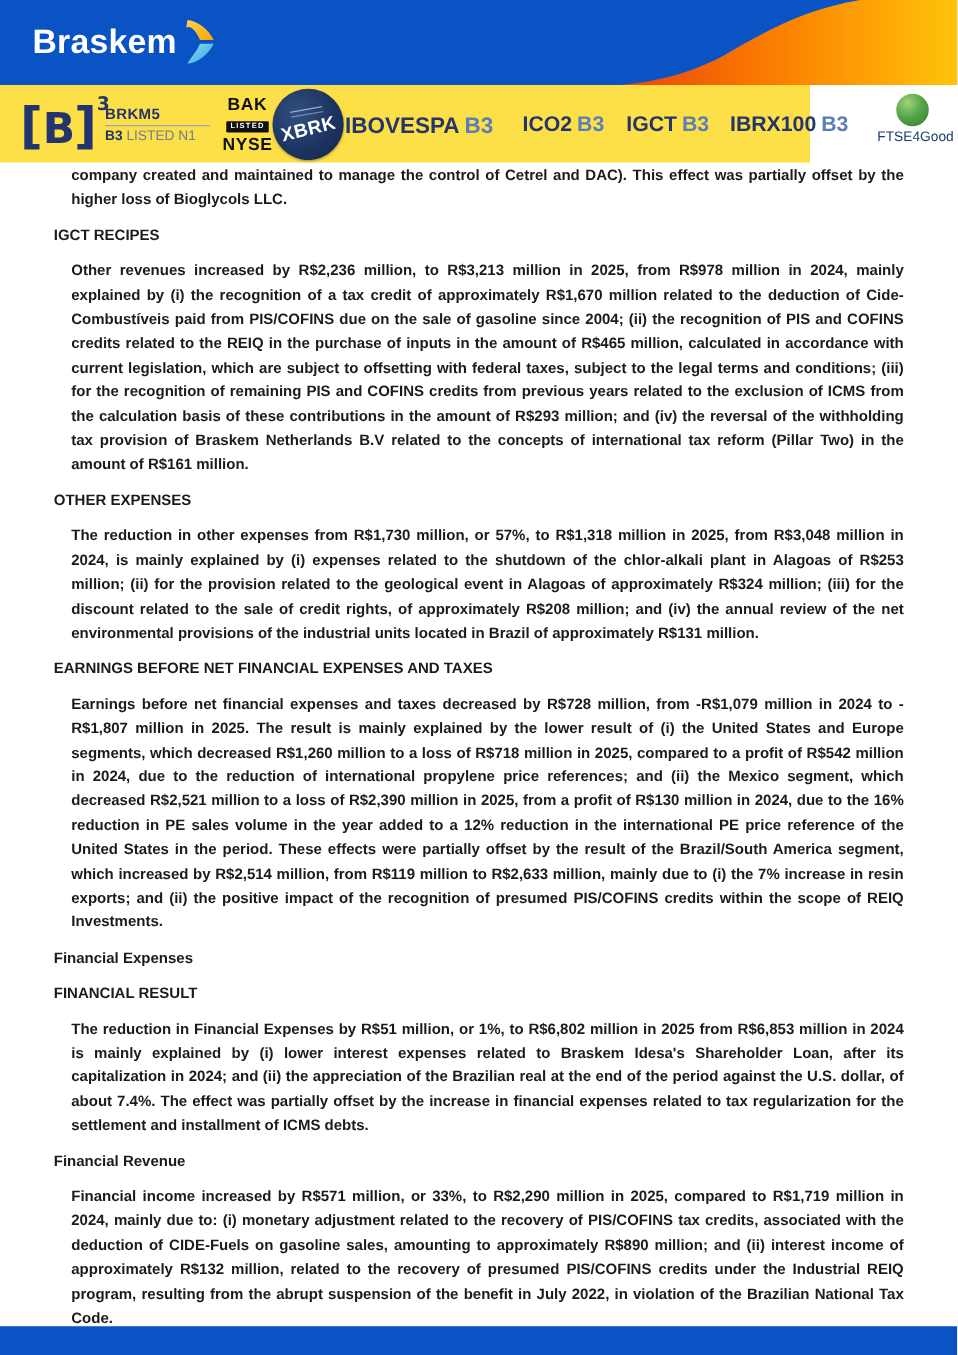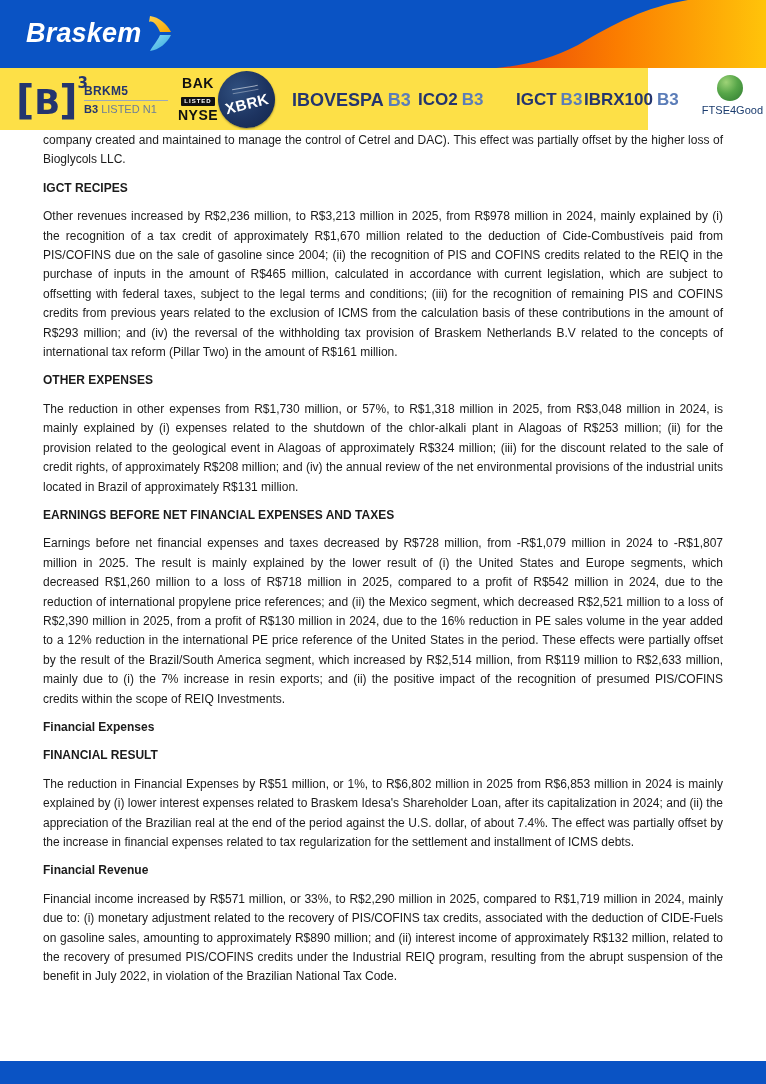--- a/index.html
+++ b/index.html
@@ -1,20 +1,20 @@
 <!DOCTYPE html>
 <html><head>
 <meta charset="utf-8">
 <style>
   html,body{margin:0;padding:0;background:#ffffff;}
   .page{position:relative;width:766px;height:1084px;background:#ffffff;overflow:hidden;
         font-family:"Liberation Sans",sans-serif;}
 
   
-  .topbar{position:absolute;left:0;top:0;width:637px;height:68px;font-style:italic;}
+  .topbar{position:absolute;left:0;top:0;width:637px;height:68px;}
   .topbar svg.swoosh{position:absolute;left:0;top:0;width:766px;height:68px;display:block;}
   .brand{position:absolute;left:26px;top:14px;display:flex;align-items:center;gap:6px;}
   .brand-text{color:#ffffff;font-size:27px;font-weight:bold;letter-spacing:0.2px;
               font-family:"Liberation Sans",sans-serif;}
   .brand-mark{width:26px;height:36px;margin-top:2px;}
 
   
   .logo-row{position:absolute;left:0;top:68px;width:648px;height:62px;background:#fde047;}
   .logo-row .item{position:absolute;}
 
@@ -42,34 +42,34 @@
         justify-content:center;box-shadow:0 1px 2px rgba(0,0,0,0.35);}
   .xbrk .dots{width:26px;height:3px;border-top:1px solid rgba(255,255,255,0.55);
               border-bottom:1px solid rgba(255,255,255,0.35);margin-bottom:3px;}
   .xbrk .big{color:#ffffff;font-weight:bold;font-size:15px;letter-spacing:0.5px;
              transform:rotate(-4deg);}
 
   .idx{top:22px;white-space:nowrap;font-weight:bold;
        font-family:"Liberation Sans",sans-serif;}
   .idx .nm{color:#24356e;}
   .idx .sx{color:#5b7db8;margin-left:4px;font-weight:bold;}
-  .idx-1{left:292px;font-size:18px;}
+  .idx-1{left:276px;font-size:18px;}
   .idx-2{left:418px;font-size:17px;}
-  .idx-3{left:516px;font-size:17px;}
+  .idx-3{left:501px;font-size:17px;}
   .idx-4{left:584px;font-size:17px;}
 
   .ftse{left:697px;top:7px;width:66px;text-align:right;}
   .ftse .globe{width:26px;height:26px;border-radius:50%;margin:0 auto 3px;
                background:radial-gradient(circle at 35% 28%, #9ed377 0%, #57a649 45%, #2e7a30 100%);}
   .ftse .lbl{font-size:11px;color:#1b3c6e;}
 
   
   .doc{position:absolute;left:43px;top:131px;width:680px;color:#1b1b1b;
        font-size:12px;line-height:19.4px;text-align:justify;}
-  .doc p.para{margin:0 0 9px 0;}
+  .doc p.para{margin:0 0 9px 14px;font-weight:bold;}
   .doc .h{font-weight:bold;margin:5px 0 9px 0;text-align:left;font-size:12px;}
 
   
   .botbar{position:absolute;left:0;bottom:0;width:766px;height:23px;background:#0a53c4;}
 </style>
 </head>
 <body>
 
 <div class="page">
 

